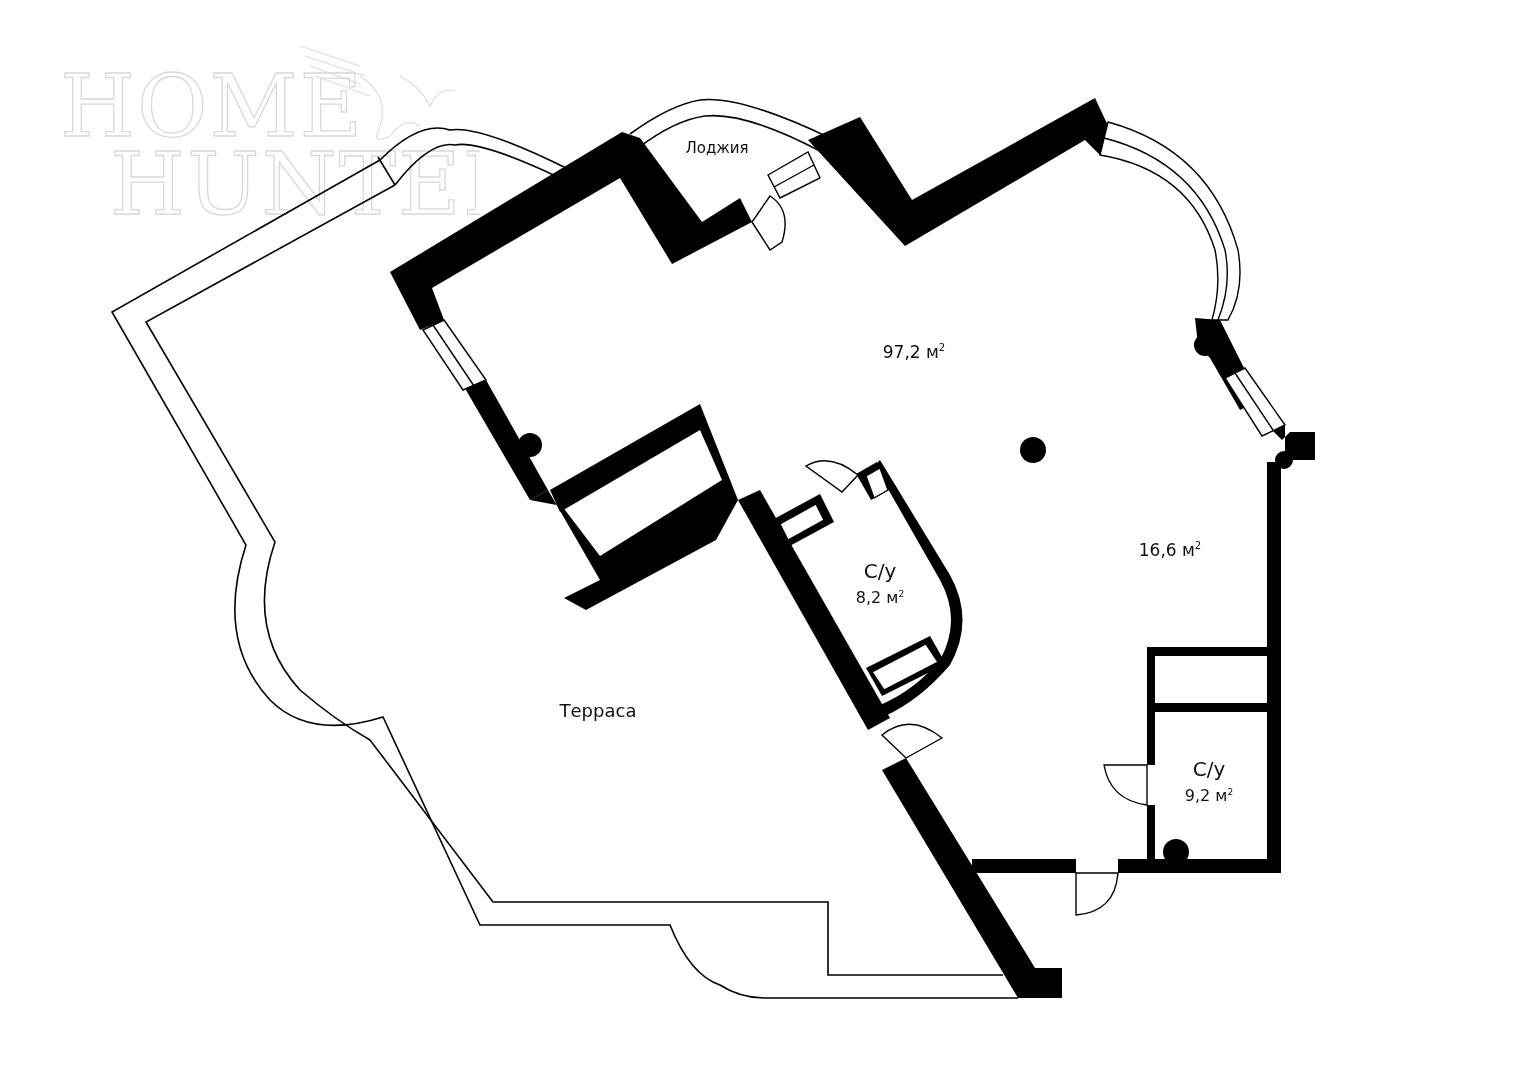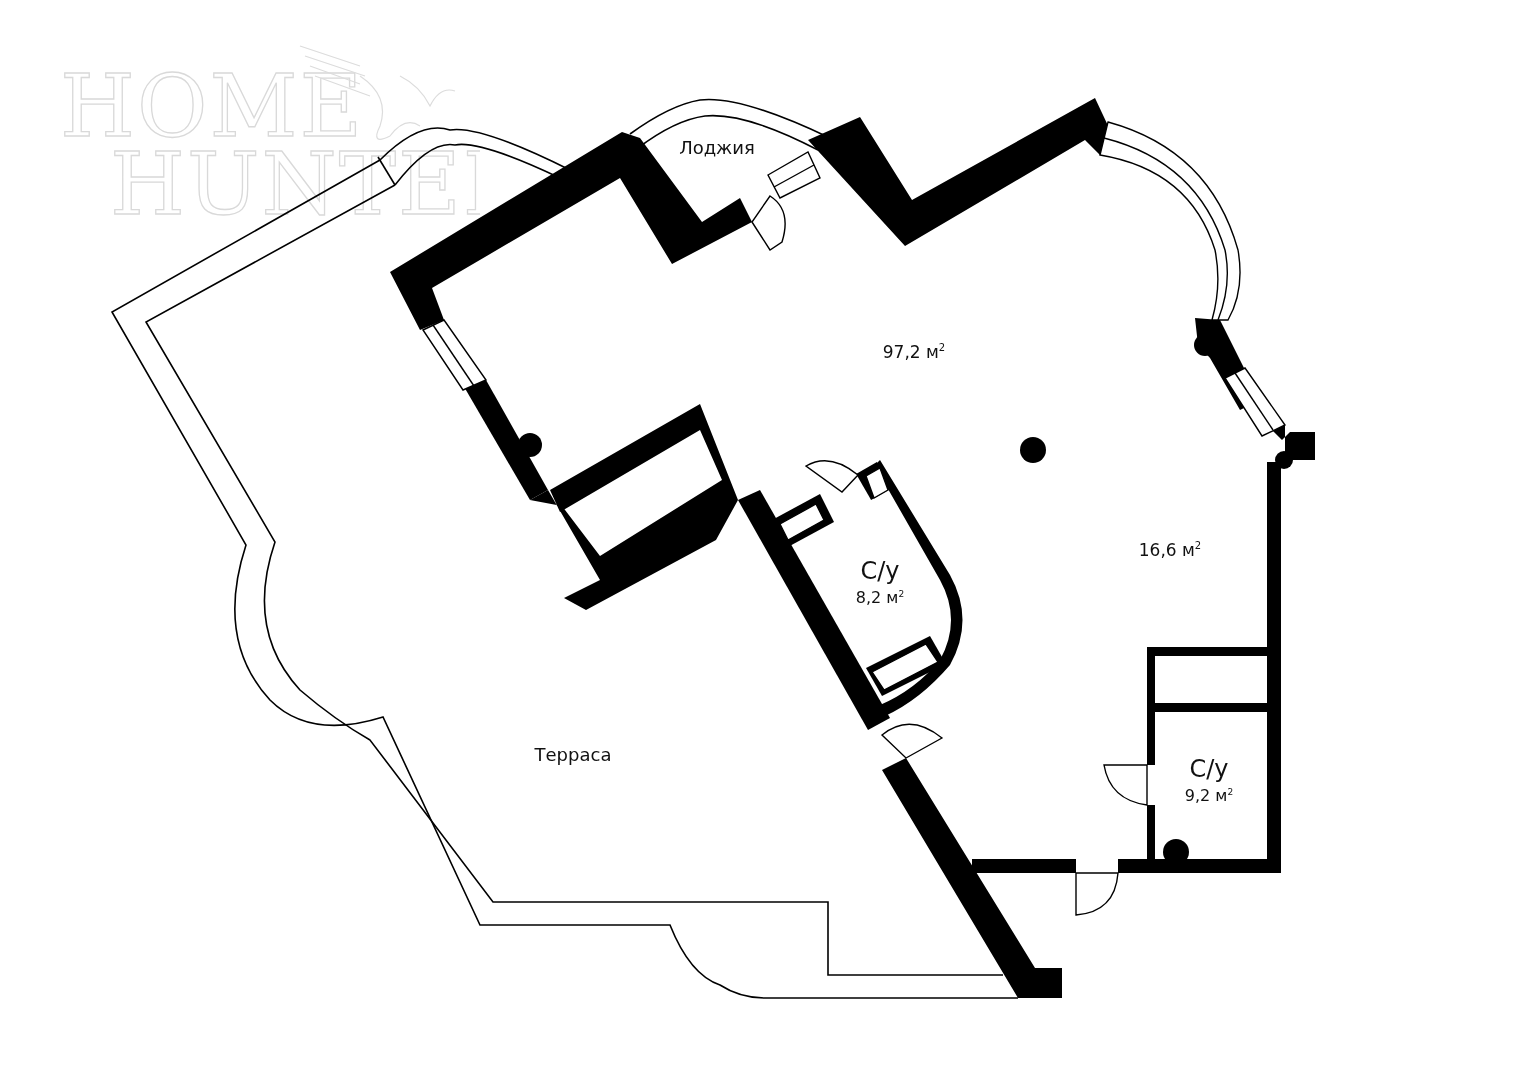--- a/index.html
+++ b/index.html
@@ -6,21 +6,21 @@
     body { width: 1527px; height: 1080px; overflow: hidden; position: relative;
            font-family: "DejaVu Sans", sans-serif; }
     #plan { position: absolute; left: 0; top: 0; width: 1527px; height: 1080px; }
     .wall { fill: #000000; stroke: none; }
     .outline { fill: none; stroke: #000000; stroke-width: 1.6; stroke-linejoin: miter; }
     .thin { fill: none; stroke: #000000; stroke-width: 1.4; }
     .window { fill: #ffffff; stroke: #000000; stroke-width: 1.4; }
     .door { fill: #ffffff; stroke: #000000; stroke-width: 1.4; }
     .room { position: absolute; transform: translate(-50%, -50%); text-align: center;
             color: #111111; white-space: nowrap; }
-    .room .name { font-size: 24px; display: block; line-height: 24px; }
+    .room .name { font-size: 20px; display: block; line-height: 24px; }
     .room .area { font-size: 16px; display: block; line-height: 22px; }
     .watermark { position: absolute; left: 60px; top: 36px; width: 420px; height: 190px; }
     .wm-text { fill: none; stroke: #d9d9d9; stroke-width: 1.3;
                font-family: "DejaVu Serif", serif; letter-spacing: 2px; }
   </style>
 </head>
 <body>
 
 <svg class="watermark" viewBox="0 0 420 190">
   <text class="wm-text" x="0" y="100" font-size="86">HOME</text>
@@ -104,36 +104,36 @@
   <g>
     <circle class="wall" cx="1033" cy="450" r="13"></circle>
     <circle class="wall" cx="530" cy="445" r="12"></circle>
     <circle class="wall" cx="1205" cy="345" r="11"></circle>
     <circle class="wall" cx="1176" cy="852" r="13"></circle>
     <circle class="wall" cx="1284" cy="460" r="9"></circle>
   </g>
 </svg>
 
 <div class="room" style="left:717px; top:148px;">
-  <span class="name" style="font-size:18px;text-align:center;">Лоджия</span>
+  <span class="name" style="font-size:15px;text-align:center;">Лоджия</span>
 </div>
 
 <div class="room" style="left:914px; top:350px;">
   <span class="area" style="font-size:17px;"><span>97,2</span> <span>м</span><sup style="font-size:10px;">2</sup></span>
 </div>
 
 <div class="room" style="left:1170px; top:548px;">
   <span class="area" style="font-size:17px;"><span>16,6</span> <span>м</span><sup style="font-size:10px;">2</sup></span>
 </div>
 
 <div class="room" style="left:880px; top:584px;">
   <span class="name">С/у</span>
   <span class="area"><span>8,2</span> <span>м</span><sup style="font-size:9px;">2</sup></span>
 </div>
 
 <div class="room" style="left:1209px; top:782px;">
   <span class="name">С/у</span>
   <span class="area"><span>9,2</span> <span>м</span><sup style="font-size:9px;">2</sup></span>
 </div>
 
-<div class="room" style="left:573px; top:711px;margin-top:44px;">
+<div class="room" style="left:598px; top:711px;">
   <span class="name" style="font-size:18px;">Терраса</span>
 </div>
 
 </body></html>

